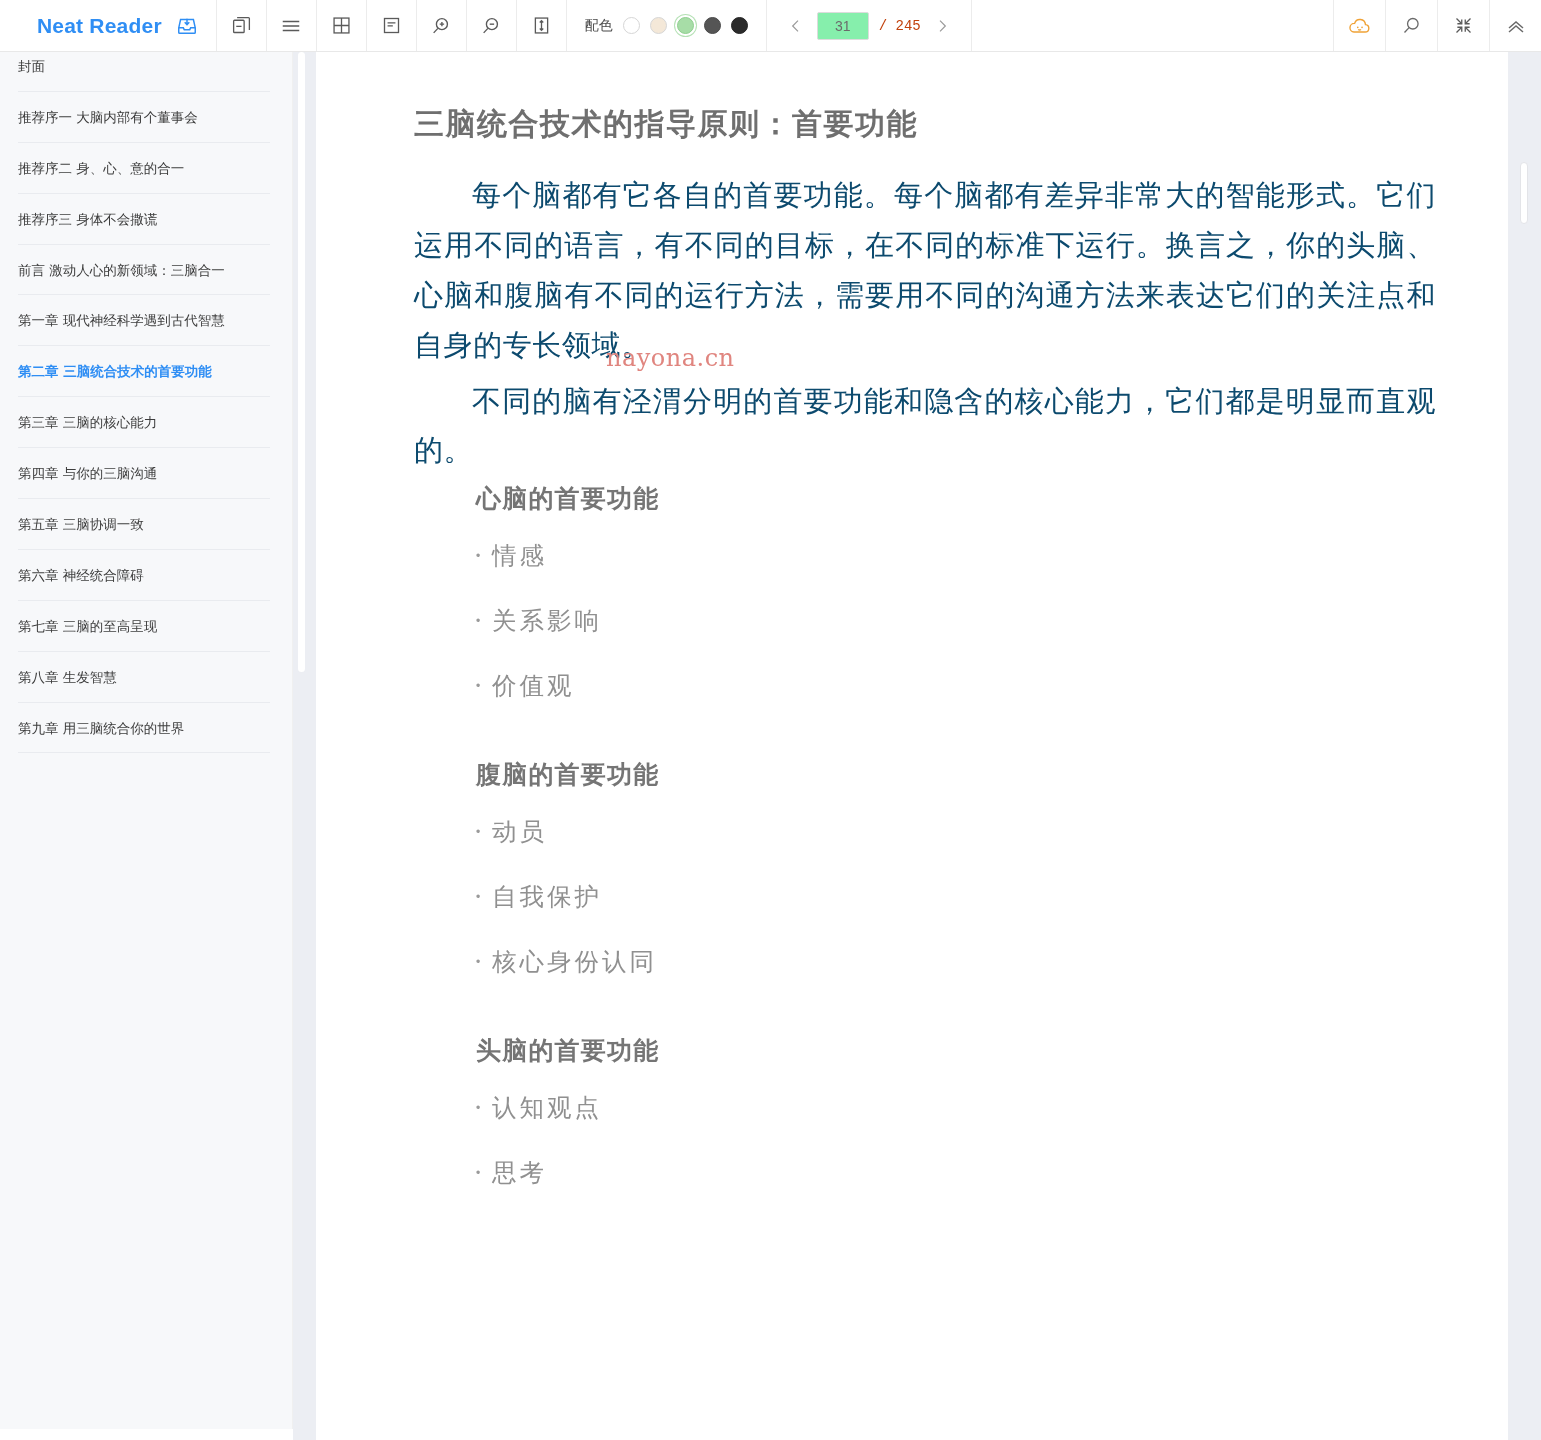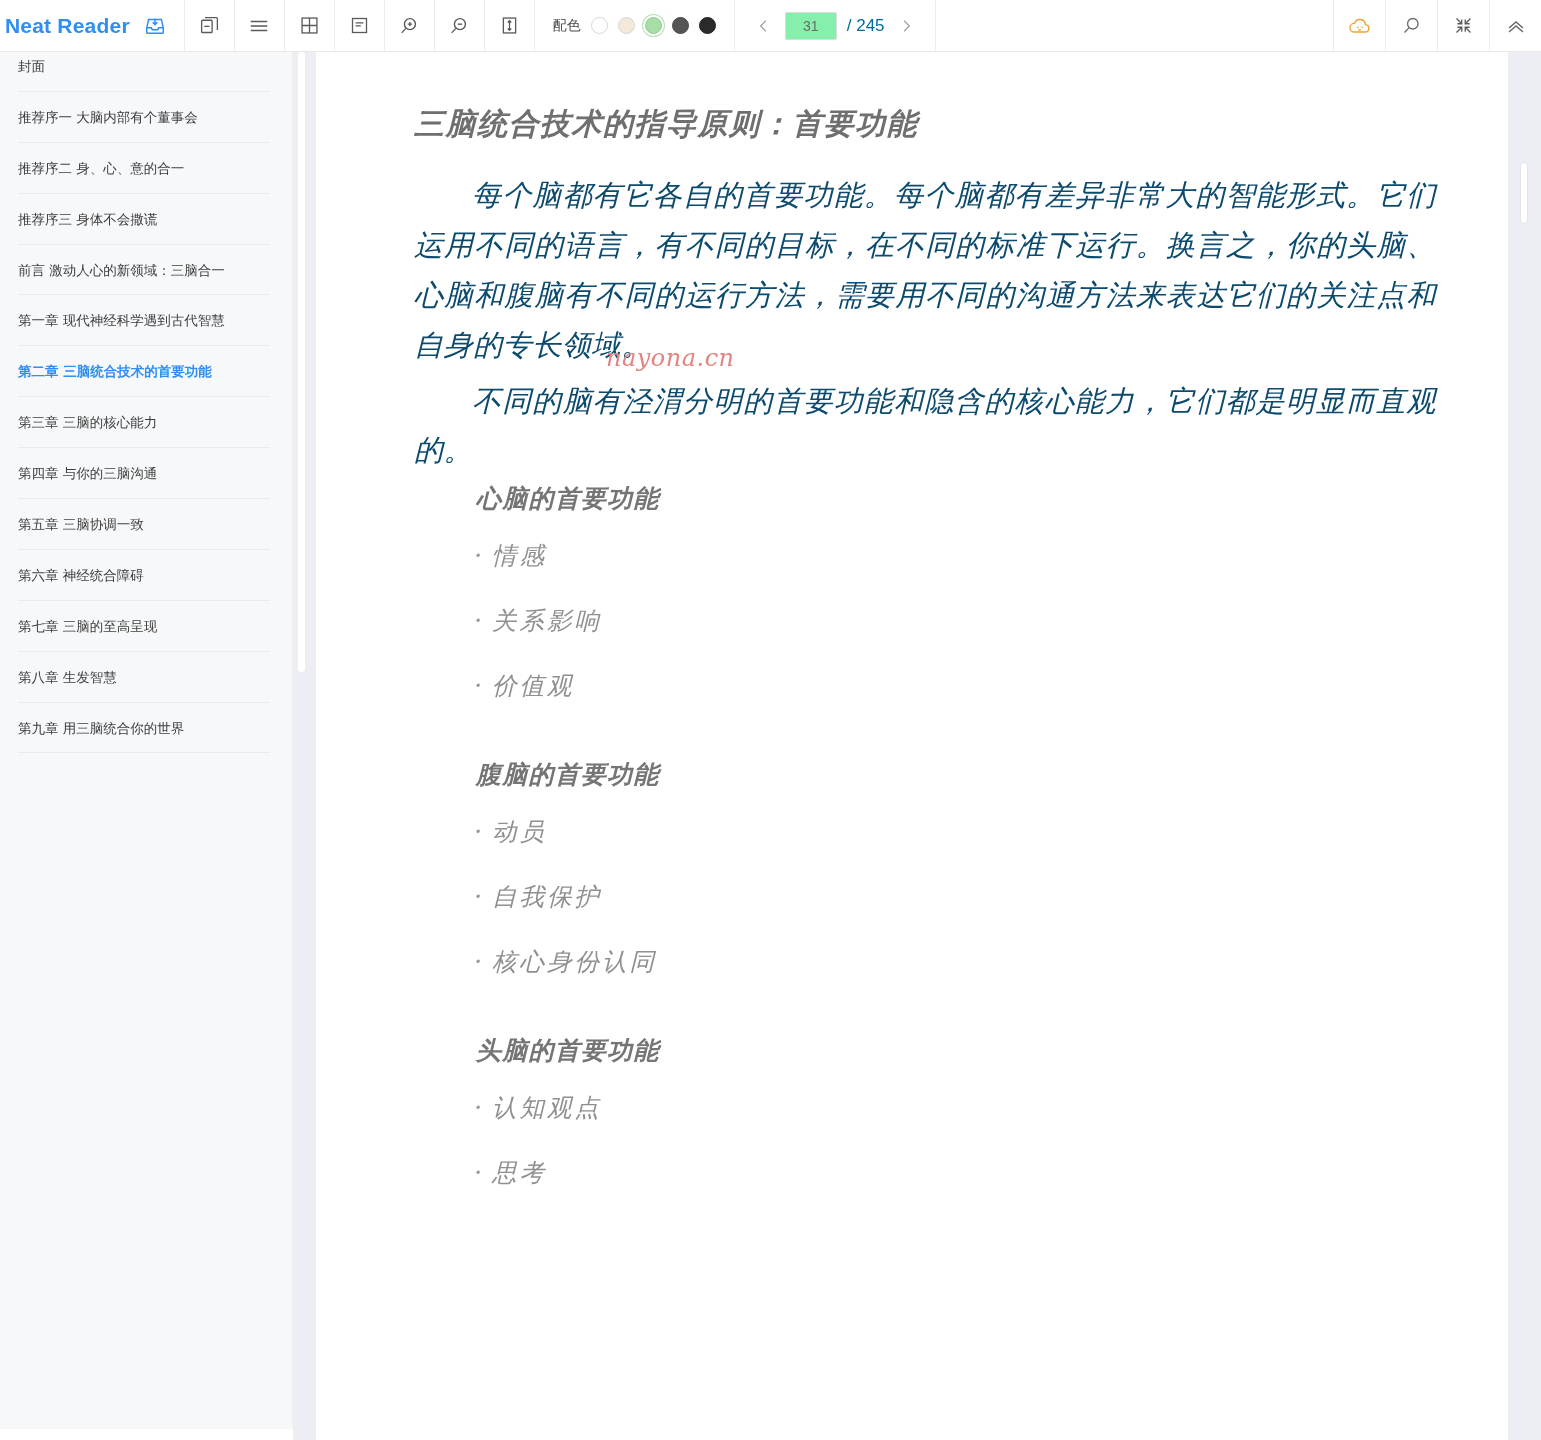--- a/index.html
+++ b/index.html
@@ -15,21 +15,21 @@
     position: absolute; top: 0; left: 0;
     width: 1541px; height: 52px;
     background: #ffffff;
     border-bottom: 1px solid #e8e8e8;
     display: flex; align-items: stretch;
     z-index: 20;
   }
   .tb-left { display: flex; align-items: stretch; }
   .tb-brand {
     display: flex; align-items: center; gap: 14px;
-    padding: 0 18px 0 5px;
+    padding: 0 18px 0 37px;
     border-right: 1px solid #ececec;
   }
   .brand-text {
     color: #2f8ef4; font-size: 21px; font-weight: bold;
     letter-spacing: .2px; white-space: nowrap;
   }
   .tb-btn {
     width: 50px; display: flex; align-items: center; justify-content: center;
     border-right: 1px solid #ececec;
     cursor: pointer;
@@ -60,21 +60,21 @@
     width: 22px; height: 28px; display: flex; align-items: center; justify-content: center;
     cursor: pointer; color: #9a9a9a;
   }
   .pg-input {
     width: 52px; height: 28px;
     border: 1px solid #dcdcdc; border-radius: 2px;
     text-align: center; font-size: 14px; color: #6b6b6b;
     background: #86efac; outline: none;
     font-family: "Liberation Sans", sans-serif;
   }
-  .pg-total { font-size: 17px; color: #0369a1; white-space: nowrap; }
+  .pg-total { font-size: 14px; color: #c2410c; white-space: nowrap; font-family: Liberation Mono, monospace; }
 
   .tb-spacer { flex: 1; }
   .tb-right { display: flex; align-items: stretch; }
   .tb-right .tb-btn { border-right: none; border-left: 1px solid #ececec; width: 52px; }
 
   svg.ic { display: block; }
 
   
   .sidebar {
     position: absolute; top: 41px; left: 0;
@@ -114,21 +114,20 @@
   .reader {
     position: absolute; top: 52px; left: 316px;
     width: 1192px; height: 1388px;
     background: #ffffff;
     overflow: hidden;
   }
   .page {
     position: relative;
     padding: 52px 72px 40px 98px;
     color: #7d7d7d;
-    font-style: italic;
   }
 
   
   .h-main {
     font-size: 30px; font-weight: bold; color: #6f6f6f;
     letter-spacing: 1.5px;
     font-family: "DejaVu Sans", "Liberation Sans", sans-serif;
     margin-bottom: 26px;
   }
   .para {

